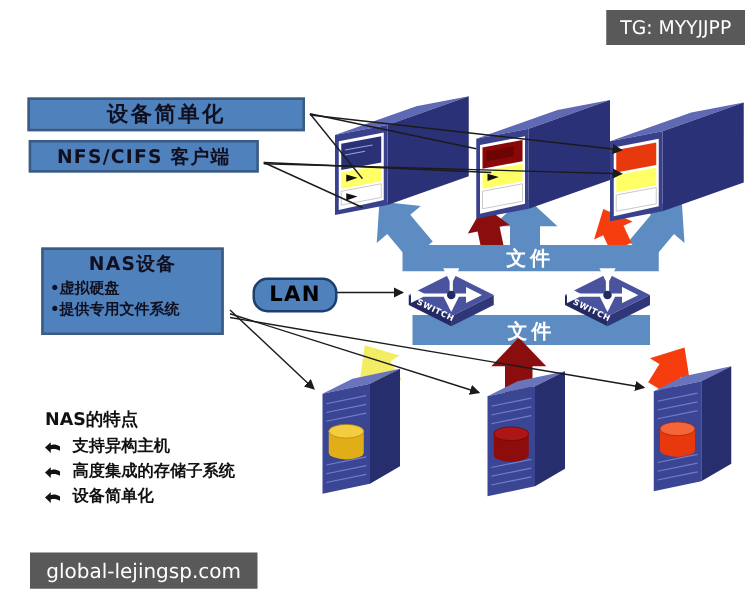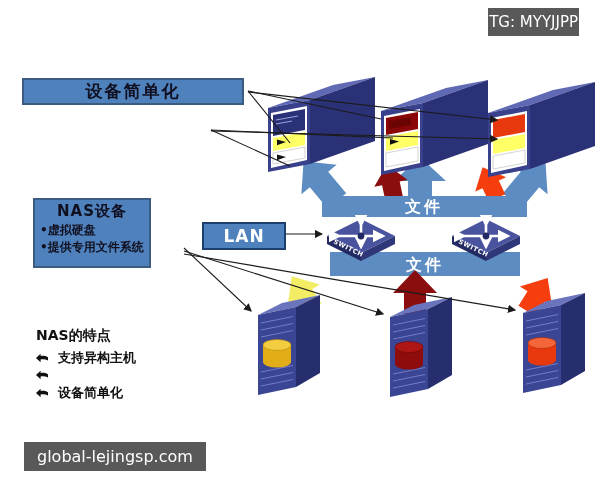--- a/index.html
+++ b/index.html
@@ -11,35 +11,35 @@
   .f-banner{fill:var(--banner-blue,#5d8cc2);}
   .f-box{background:var(--box-blue,#4f81bd);}
   .a-darkred{fill:var(--arrow-dark-red,#8b0e0e);}
   .a-orange{fill:var(--arrow-orange,#f63d0e);}
   .a-yellow{fill:var(--arrow-yellow,#f2ec5a);}
 
   .bluebox{position:absolute;border:2px solid #3b5b82;color:#101020;font-weight:bold;
            display:flex;align-items:center;justify-content:center;box-sizing:border-box;}
   #box-vfs{left:22px;top:78px;width:222px;height:27px;font-size:17px;letter-spacing:2px;}
   #box-nfs{left:23px;top:112px;width:184px;height:26px;font-size:15px;letter-spacing:1px;}
-  #box-nas{left:33px;top:198px;width:118px;height:70px;flex-direction:column;
+  #box-nas{left:33px;top:198px;width:146px;height:70px;flex-direction:column;
            align-items:flex-start;justify-content:flex-start;padding:2px 5px;}
   .nas-title{align-self:center;font-size:15px;letter-spacing:1px;}
   .nas-item{font-size:12px;margin-top:2px;line-height:15px;}
-  #box-lan{left:202px;top:222px;width:84px;height:28px;color:#ffffff;font-size:17px;
-           border-color:#1d3f6e;letter-spacing:1px;}
+  #box-lan{left:202px;top:222px;width:68px;height:28px;color:#000000;font-size:17px;
+           border-color:#1d3f6e;letter-spacing:1px;border-radius:12px;}
 
   .features{position:absolute;left:36px;top:292px;width:240px;color:#111;}
   .feat-title{font-size:14px;font-weight:bold;margin-top:35px;}
   .feat-item{display:flex;align-items:center;gap:9px;font-size:13px;font-weight:bold;
              margin-top:5px;line-height:15px;}
   .feat-item svg{flex:0 0 auto;}
 
   .badge{position:absolute;background:var(--badge-bg,#595959);color:#fff;}
-  #badge-tr{right:21px;top:8px;font-size:15px;padding:5px 1px;}
+  #badge-tr{right:4px;top:8px;font-size:15px;padding:5px 11px;}
   #badge-bl{left:24px;top:442px;font-size:16px;padding:5px 13px;}
 
   .sw-label{font-size:6.5px;font-weight:bold;fill:#fff;letter-spacing:.6px;}
   .banner-text{font-size:16px;font-weight:bold;fill:#fff;letter-spacing:3px;}
   .conn{stroke:#1b1b1b;stroke-width:1.1;fill:none;}
   .vent{stroke:#7b86d4;stroke-width:1;opacity:.85;}
 </style>
 </head>
 <body>
 
@@ -209,20 +209,23 @@
     </g>
 
     <text class="banner-text" x="424" y="212" text-anchor="middle">文件</text>
     <text class="banner-text" x="425" y="270" text-anchor="middle">文件</text>
   </svg>
 
   <div id="box-vfs" class="bluebox f-box">
     <span>设备简单化</span>
   </div>
 
+  <div id="box-nfs" class="bluebox f-box">
+    <span>NFS/CIFS 客户端</span>
+  </div>
 
   <div id="box-nas" class="bluebox f-box">
     <span class="nas-title">NAS设备</span>
     <span class="nas-item">•虚拟硬盘</span>
     <span class="nas-item">•提供专用文件系统</span>
   </div>
 
   <div id="box-lan" class="bluebox f-box">
     <span>LAN</span>
   </div>
@@ -232,20 +235,21 @@
     <div class="feat-item">
       <svg width="13" height="10" viewBox="0 0 13 10">
           <path fill="#111" d="M12,4.2 C9,2.4 6.2,2.4 4.6,3.1 L4.6,0.7 L0,5 L4.6,9.3 L4.6,6.6 C7,5.9 9.6,6.3 12,7.6 Z"></path>
         </svg>
       <span>支持异构主机</span>
     </div>
     <div class="feat-item">
       <svg width="13" height="10" viewBox="0 0 13 10">
           <path fill="#111" d="M12,4.2 C9,2.4 6.2,2.4 4.6,3.1 L4.6,0.7 L0,5 L4.6,9.3 L4.6,6.6 C7,5.9 9.6,6.3 12,7.6 Z"></path>
         </svg>
+      <span>高度集成的存储子系统</span>
     </div>
     <div class="feat-item">
       <svg width="13" height="10" viewBox="0 0 13 10">
           <path fill="#111" d="M12,4.2 C9,2.4 6.2,2.4 4.6,3.1 L4.6,0.7 L0,5 L4.6,9.3 L4.6,6.6 C7,5.9 9.6,6.3 12,7.6 Z"></path>
         </svg>
       <span>设备简单化</span>
     </div>
   </div>
 
   <div id="badge-tr" class="badge">

